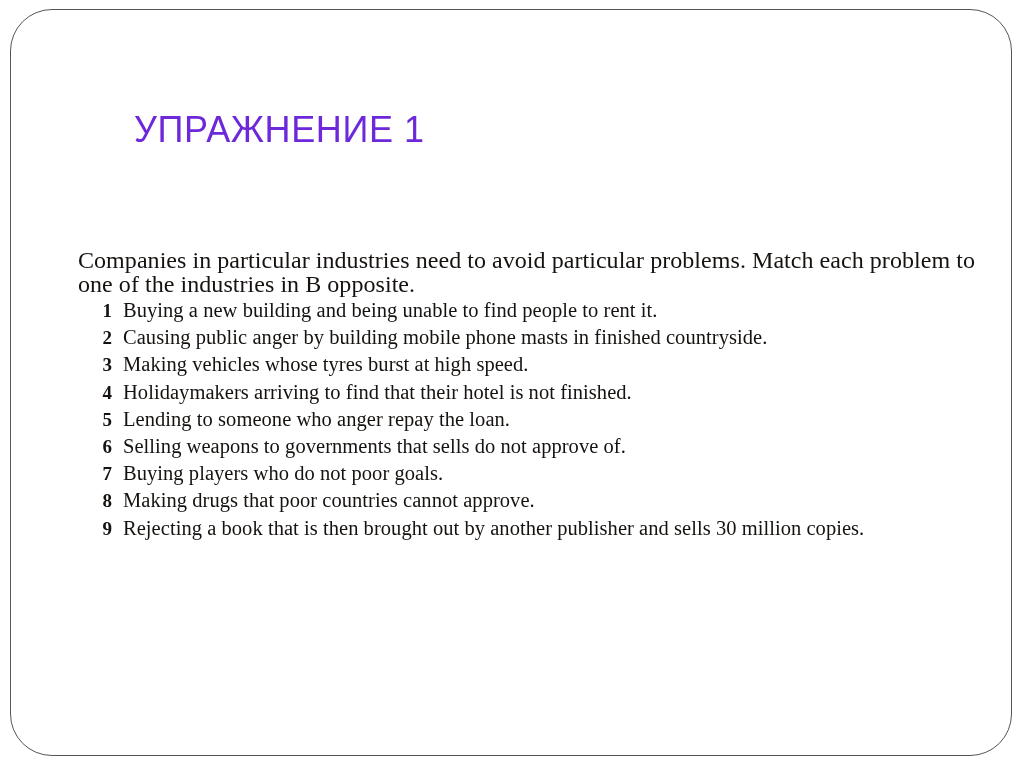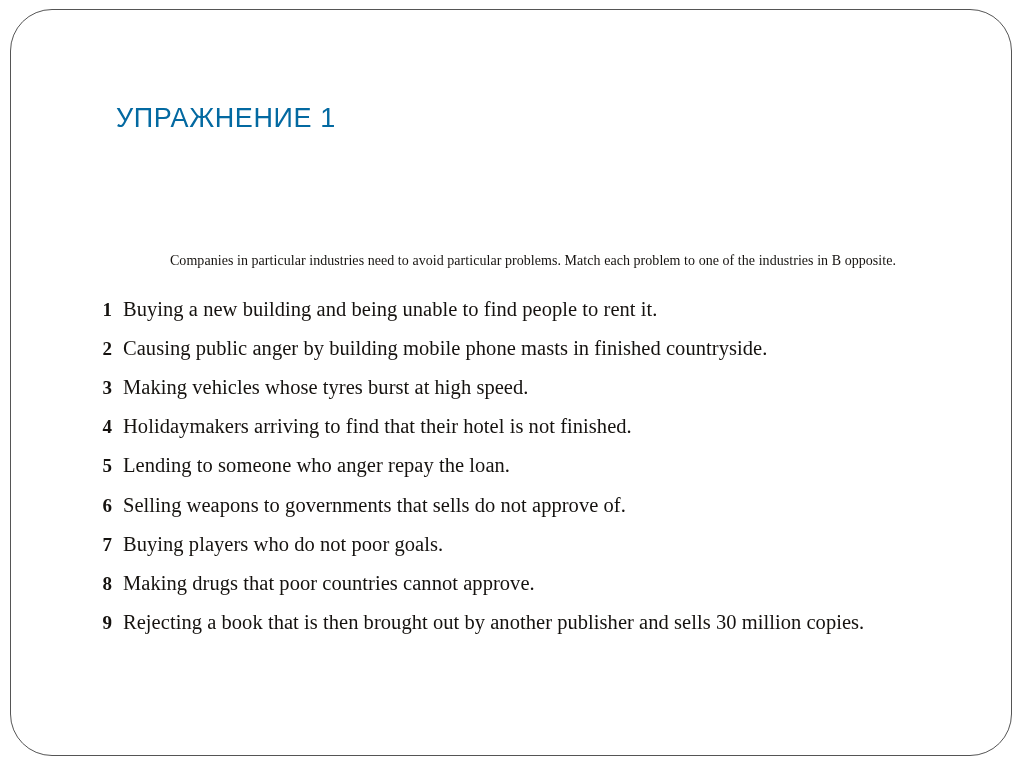--- a/index.html
+++ b/index.html
@@ -32,48 +32,47 @@
     box-sizing: border-box;
     border: 1px solid #555555;
     border-radius: 42px;
     background: transparent;
     pointer-events: none;
   }
 
   
   #slide-title {
     position: absolute;
-    left: 116px;
+    left: 134px;
     top: 86px;
     font-family: "Liberation Sans", sans-serif;
-    font-size: 27px;
+    font-size: 36px;
     font-weight: 400;
     letter-spacing: 0.6px;
-    color: #0369a1;
+    color: #6d28d9;
     line-height: 1.1;
     white-space: nowrap;
   }
 
   
   #content-block {
     position: absolute;
     left: 78px;
     top: 249px;
     width: 910px;
     color: #14110f;
   }
 
   #intro-paragraph {
     font-family: "Liberation Serif", serif;
-    font-size: 14px;
+    font-size: 24px;
     line-height: 23.5px;
     color: #15120f;
-    margin: 0 0 11px 0;
+    margin: 0 0 1px 0;
     letter-spacing: 0.05px;
-    text-align: center;
   }
 
   #problem-list {
     list-style: none;
     margin: 0;
     padding: 0;
   }
 
   .problem-item {
     display: flex;
@@ -90,21 +89,20 @@
     width: 34px;
     text-align: right;
     font-weight: 700;
     font-size: 19px;
     padding-right: 11px;
     color: #15120f;
   }
 
   .problem-text {
     flex: 1 1 auto;
-    margin-top: 12px;
   }
 </style>
 </head>
 <body>
 
 <div id="slide">
 
   <div id="slide-frame"></div>
 
   <h1 id="slide-title">УПРАЖНЕНИЕ 1</h1>

